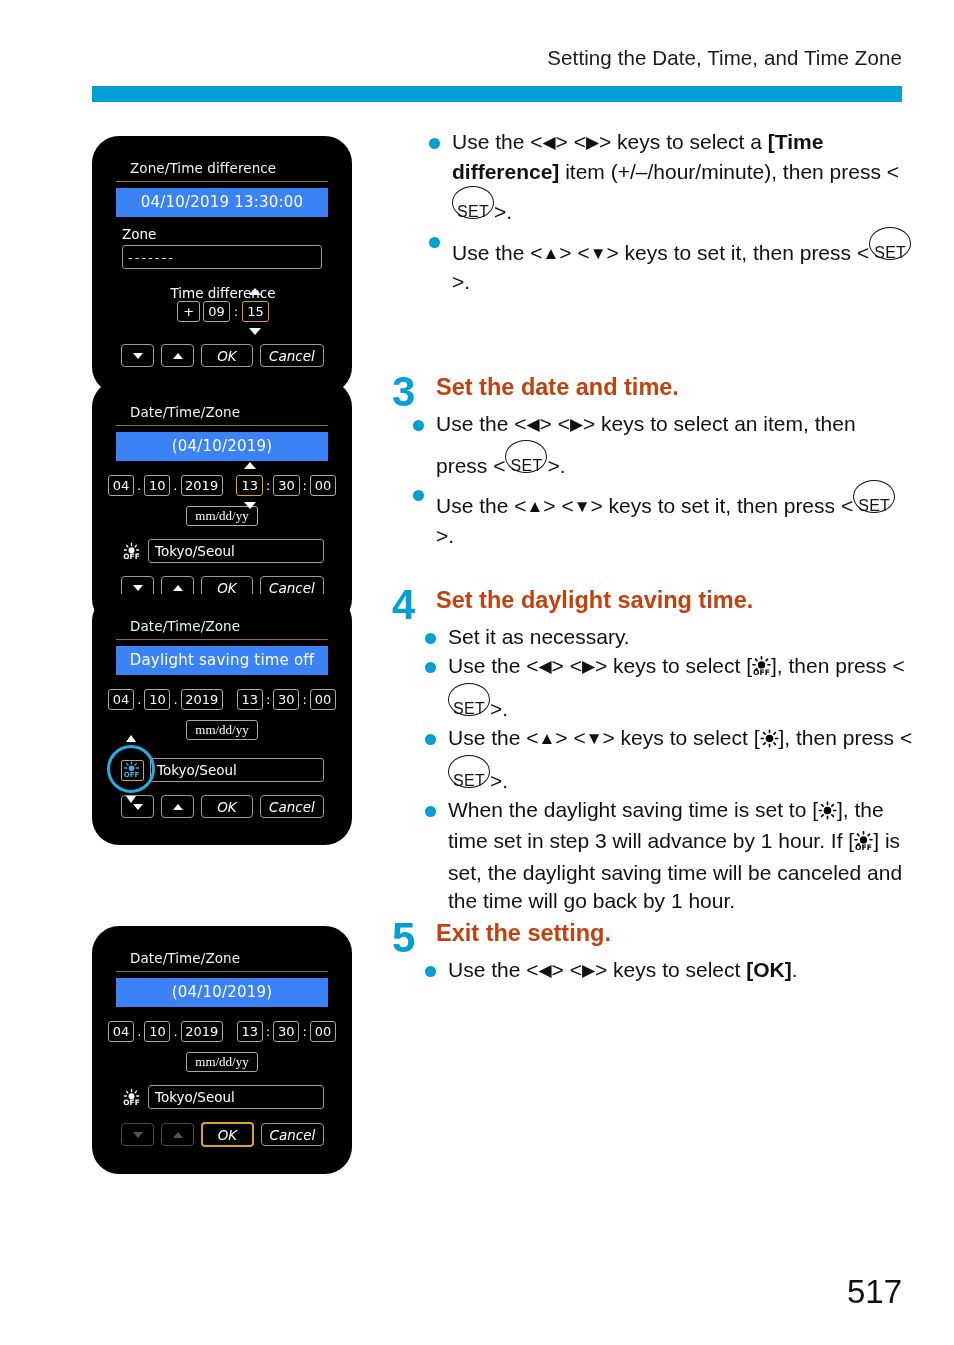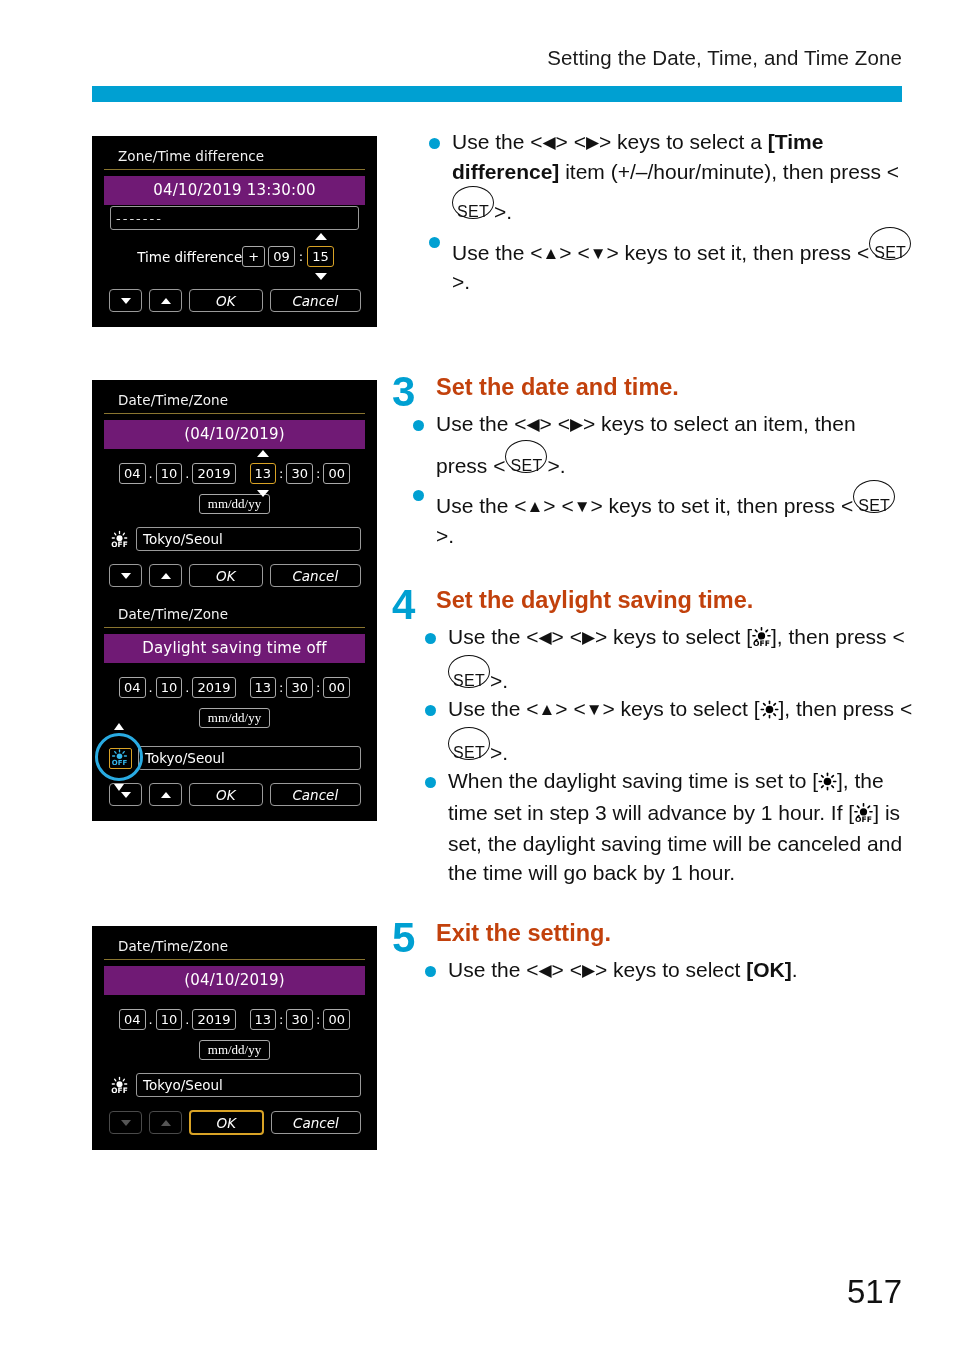--- a/index.html
+++ b/index.html
@@ -23,34 +23,35 @@
     position:absolute;left:92px;top:86px;width:810px;height:16px;
     background:#00a0d2;
   }
 
   
   .screen{
     position:absolute;
     background:#000000;
     color:#ffffff;
     font-family:"DejaVu Sans", sans-serif;
-    width:285px;
+    width:260px;
     box-sizing:border-box;
-    padding:4px;
+    padding:16px;
+    border-radius:27px;
   }
   .scr-title{
     font-size:13.5px;
     color:#f2f2f2;
     padding:8px 0 5px 14px;
     border-bottom:1.5px solid #8a7530;
     margin:0 8px 0 8px;
     letter-spacing:.1px;
   }
   .scr-banner{
-    background:#701a75;
+    background:#3b82f6;
     color:#ffffff;
     font-size:15px;
     text-align:center;
     padding:5px 0 6px 0;
     margin:6px 8px 0 8px;
     letter-spacing:.2px;
   }
   .scr-label{
     font-size:13.5px;color:#ffffff;padding:9px 0 2px 14px;
   }
@@ -62,20 +63,21 @@
     font-size:13px;
     color:#dcdcdc;
     display:flex;align-items:center;
     padding-left:5px;
     letter-spacing:2px;
   }
   .td-row{
     display:flex;align-items:center;justify-content:center;
     margin:16px 12px 0 14px;
     position:relative;
+    flex-direction:column;
   }
   .td-label{font-size:13.5px;}
   .td-boxes{display:flex;align-items:center;gap:3px;}
   .cell{
     border:1px solid #a9a9a9;border-radius:3px;
     min-width:13px;height:19px;
     display:flex;align-items:center;justify-content:center;
     font-size:13px;padding:0 4px;color:#fff;
     background:#000;
   }
@@ -202,20 +204,21 @@
 <body>
 
 <div class="page">
 
   <div class="runhead">Setting the Date, Time, and Time Zone</div>
   <div class="headrule"></div>
 
   <div class="screen" id="screen0" style="left:92px;top:136px;">
     <div class="scr-title">Zone/Time difference</div>
     <div class="scr-banner">04/10/2019 13:30:00</div>
+    <div class="scr-label">Zone</div>
     <div class="scr-field">-------</div>
     <div class="td-row">
       <div class="td-label">Time difference</div>
       <div class="td-boxes">
         <div class="cell">+</div>
         <div class="cell">09</div>
         <div class="colon">:</div>
         <div style="position:relative;">
           <div class="arrowcol" style="left:50%;transform:translateX(-50%);top:-13px;">
               <div class="ar-up"></div>
@@ -403,20 +406,21 @@
     <div class="bullets" id="step0-bullets" style="left:16px;top:38px;width:498px;">
         <div class="bl">Use the &lt;<span class="arrk">◀</span>&gt; &lt;<span class="arrk">▶</span>&gt; keys to select an item, then press &lt;<span class="setk">SET</span>&gt;.</div>
         <div class="bl">Use the &lt;<span class="arrk">▲</span>&gt; &lt;<span class="arrk">▼</span>&gt; keys to set it, then press &lt;<span class="setk">SET</span>&gt;.</div>
       </div>
   </div>
 
   <div class="step" id="step-4" style="left:392px;top:585px;width:540px;">
     <div class="stepnum">4</div>
     <div class="stephead">Set the daylight saving time.</div>
     <div class="bullets" id="step1-bullets" style="left:28px;top:38px;width:504px;">
+        <div class="bl">Set it as necessary.</div>
         <div class="bl">Use the &lt;<span class="arrk">◀</span>&gt; &lt;<span class="arrk">▶</span>&gt; keys to select [<span class="sunglyph"><svg width="19" height="20" viewBox="0 0 20 21">
               <g stroke="#000" stroke-width="1.7" stroke-linecap="round">
                 <line x1="10" y1="0.8" x2="10" y2="3.0"></line>
                 <line x1="3.6" y1="3.2" x2="5.2" y2="4.8"></line>
                 <line x1="14.8" y1="4.8" x2="16.4" y2="3.2"></line>
                 <line x1="1.0" y1="9.2" x2="3.2" y2="9.2"></line>
                 <line x1="16.8" y1="9.2" x2="19.0" y2="9.2"></line>
                 <line x1="3.6" y1="14.6" x2="5.2" y2="13.2"></line>
               </g>
               <circle cx="10" cy="9.4" r="3.8" fill="#000"></circle>

